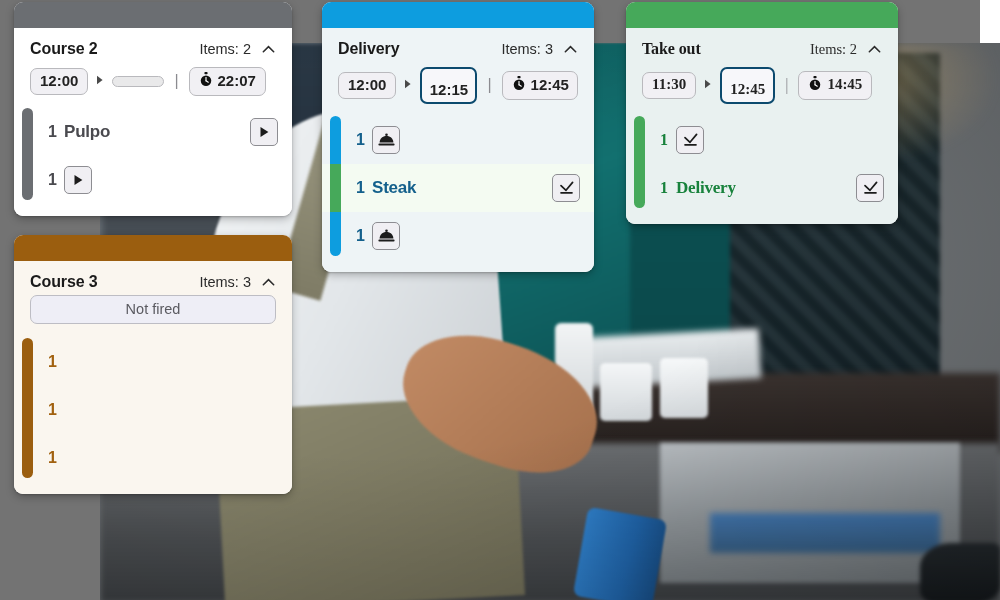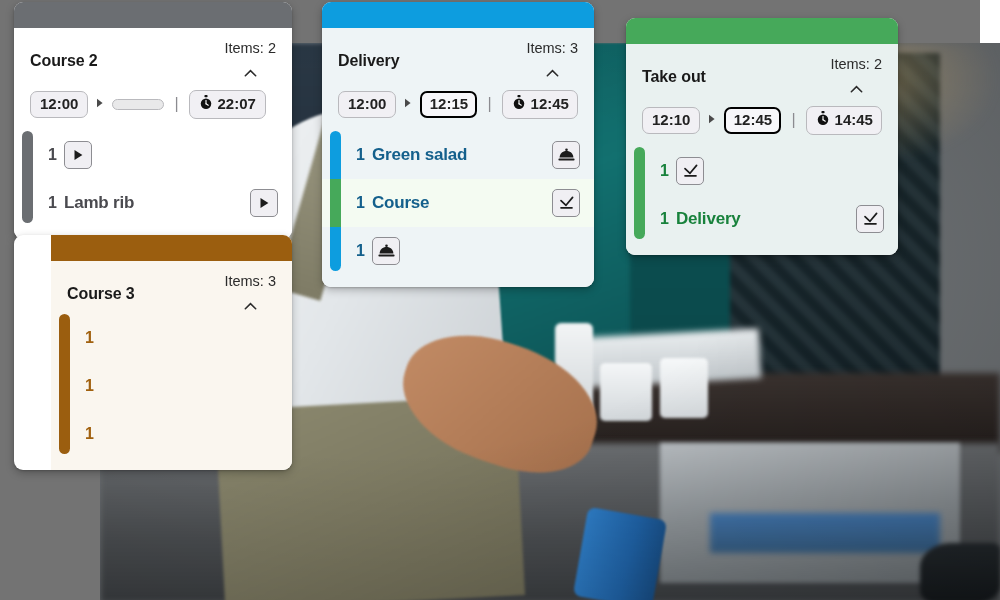--- a/index.html
+++ b/index.html
@@ -176,39 +176,39 @@
     background: #fff;
   }
   .card-bar { height: 26px; width: 100%; }
   .card-body { position: relative; padding: 0; }
 
   .card-head {
     display: flex; align-items: center; justify-content: space-between;
     padding: 12px 16px 0 16px;
   }
   .card-title { font-size: 16px; font-weight: bold; color: #1a1a1a; letter-spacing: -.1px; }
-  .card-head-right { display: flex; align-items: center; gap: 10px; flex-direction: column; }
+  .card-head-right { display: flex; align-items: center; gap: 10px; }
   .items-count { font-size: 14.5px; color: #2b2b2b; }
   .chev { width: 15px; height: 15px; display: block; }
 
   .time-row {
     display: flex; align-items: center; gap: 7px;
     padding: 9px 16px 12px 16px;
   }
   .chip {
     font-size: 15px; font-weight: bold; color: #222;
     background: #f1f0f4;
     border: 1px solid #b9b9bd;
     border-radius: 7px;
     padding: 4px 9px 5px 9px;
     line-height: 1.05;
     min-width: 54px; text-align: center;
   }
   .chip.empty { background: #e9e9ea; min-width: 52px; color: transparent; }
-  .chip.focus { border: 2px solid #000000; background: #f7f7fa; padding: 3px 8px 4px 8px; }
+  .chip.focus { border: 2px solid #0c4a6e; background: #f7f7fa; padding: 13px 8px 4px 8px; }
   .arrow-sep { color: #4a4a4a; font-size: 11px; padding: 0 1px; }
   .pipe { color: #8b8b90; font-size: 16px; padding: 0 3px; }
   .chip.timer { display: flex; align-items: center; gap: 5px; background: #f1f0f4; }
   .stopwatch { width: 14px; height: 15px; flex: 0 0 auto; }
 
   .status-pill {
     margin: 4px 16px 14px 16px;
     background: #eeeef6;
     border: 1px solid #bdbdc4;
     border-radius: 7px;
@@ -309,31 +309,31 @@
               <span>22:07</span>
             </div>
           </div>
           <div class="items">
             <div class="accent" style="height:92px">
               <span style="height:48px;background:#6b6e72"></span>
               <span style="height:48px;background:#6b6e72"></span>
             </div>
             <div class="item-row">
               <span class="item-qty" style="color:#4a4a4f">1</span>
+              <span class="item-name" style="color:#4a4a4f">Pulpo</span>
               <span class="item-btn">
                 <span>
                   <svg width="11" height="12" viewBox="0 0 11 12">
                     <path d="M1.5 0.9 L9.4 6 L1.5 11.1 Z" fill="#1c1c1c"></path>
                   </svg>
                 </span>
               </span>
             </div>
             <div class="item-row">
               <span class="item-qty" style="color:#4a4a4f">1</span>
-              <span class="item-name" style="color:#4a4a4f">Lamb rib</span>
               <span class="item-btn">
                 <span>
                   <svg width="11" height="12" viewBox="0 0 11 12">
                     <path d="M1.5 0.9 L9.4 6 L1.5 11.1 Z" fill="#1c1c1c"></path>
                   </svg>
                 </span>
               </span>
             </div>
           </div>
           <div class="spacer-bottom"></div>
@@ -371,34 +371,33 @@
             </div>
           </div>
           <div class="items">
             <div class="accent" style="height:140px">
               <span style="height:48px;background:#0d9ddf"></span>
               <span style="height:48px;background:#46a95a"></span>
               <span style="height:48px;background:#0d9ddf"></span>
             </div>
             <div class="item-row">
               <span class="item-qty" style="color:#14608c">1</span>
-              <span class="item-name" style="color:#14608c">Green salad</span>
               <span class="item-btn">
                 <span>
                   <svg width="17" height="14" viewBox="0 0 17 14">
                     <path d="M1.6 9.6 C1.6 5.6 4.7 2.9 8.5 2.9 C12.3 2.9 15.4 5.6 15.4 9.6 Z" fill="#1c1c1c"></path>
                     <circle cx="8.5" cy="1.7" r="1.3" fill="#1c1c1c"></circle>
                     <rect x="0.4" y="10.6" width="16.2" height="1.9" rx="0.9" fill="#1c1c1c"></rect>
                   </svg>
                 </span>
               </span>
             </div>
             <div class="item-row" style="background:#f4fbf2">
               <span class="item-qty" style="color:#14608c">1</span>
-              <span class="item-name" style="color:#14608c">Course</span>
+              <span class="item-name" style="color:#14608c">Steak</span>
               <span class="item-btn">
                 <span>
                   <svg width="17" height="14" viewBox="0 0 17 14">
                     <path d="M3 4.6 L8 9.3 L14.6 1.4" fill="none" stroke="#1c1c1c" stroke-width="1.7" stroke-linecap="round" stroke-linejoin="round"></path>
                     <rect x="2.2" y="11" width="12.6" height="1.7" rx="0.8" fill="#1c1c1c"></rect>
                   </svg>
                 </span>
               </span>
             </div>
             <div class="item-row">
@@ -410,36 +409,36 @@
                     <circle cx="8.5" cy="1.7" r="1.3" fill="#1c1c1c"></circle>
                     <rect x="0.4" y="10.6" width="16.2" height="1.9" rx="0.9" fill="#1c1c1c"></rect>
                   </svg>
                 </span>
               </span>
             </div>
           </div>
           <div class="spacer-bottom"></div>
         </div>
       </div>
-      <div class="card" style="left: 626px; top: 18px; width: 272px;">
+      <div class="card" style="left: 626px; top: 2px; width: 272px; font-family: Liberation Serif, serif;">
         <div class="card-bar" style="background:#46a95a"></div>
         <div class="card-body" style="background:#e9f1f0">
           <div class="card-head">
             <div class="card-title">Take out</div>
             <div class="card-head-right">
               <div class="items-count">Items: 2</div>
               <span>
                 <svg class="chev" viewBox="0 0 16 16">
                   <path d="M2.5 10.4 L8 5 L13.5 10.4" fill="none" stroke="#2b2b2b" stroke-width="1.7" stroke-linecap="round"></path>
                 </svg>
               </span>
             </div>
           </div>
           <div class="time-row">
-            <div class="chip">12:10</div>
+            <div class="chip">11:30</div>
             <span class="arrow-sep"><svg width="8" height="10" viewBox="0 0 8 10">
                 <path d="M1 0.8 L6.6 5 L1 9.2 Z" fill="#4a4a4a"></path>
               </svg></span>
             <div class="chip  focus">12:45</div>
             <span class="pipe">|</span>
             <div class="chip timer">
               <span><svg class="stopwatch" viewBox="0 0 16 17">
                   <rect x="6.2" y="0" width="3.6" height="2.5" rx="0.8" fill="#111"></rect>
                   <circle cx="8" cy="10" r="6" fill="#111"></circle>
                   <path d="M8 6.2 L8 10" stroke="#fff" stroke-width="1.3" stroke-linecap="round"></path>
@@ -473,34 +472,35 @@
                     <path d="M3 4.6 L8 9.3 L14.6 1.4" fill="none" stroke="#1c1c1c" stroke-width="1.7" stroke-linecap="round" stroke-linejoin="round"></path>
                     <rect x="2.2" y="11" width="12.6" height="1.7" rx="0.8" fill="#1c1c1c"></rect>
                   </svg>
                 </span>
               </span>
             </div>
           </div>
           <div class="spacer-bottom"></div>
         </div>
       </div>
-      <div class="card" style="left: 14px; top: 235px; width: 278px; padding-left: 37px;">
+      <div class="card" style="left: 14px; top: 235px; width: 278px;">
         <div class="card-bar" style="background:#9b5e0f"></div>
         <div class="card-body" style="background:#faf6ef">
           <div class="card-head">
             <div class="card-title">Course 3</div>
             <div class="card-head-right">
               <div class="items-count">Items: 3</div>
               <span>
                 <svg class="chev" viewBox="0 0 16 16">
                   <path d="M2.5 10.4 L8 5 L13.5 10.4" fill="none" stroke="#2b2b2b" stroke-width="1.7" stroke-linecap="round"></path>
                 </svg>
               </span>
             </div>
           </div>
+          <div class="status-pill">Not fired</div>
           <div class="items">
             <div class="accent" style="height:140px">
               <span style="height:48px;background:#9b5e0f"></span>
               <span style="height:48px;background:#9b5e0f"></span>
               <span style="height:48px;background:#9b5e0f"></span>
             </div>
             <div class="item-row">
               <span class="item-qty" style="color:#a1610f">1</span>
             </div>
             <div class="item-row">

